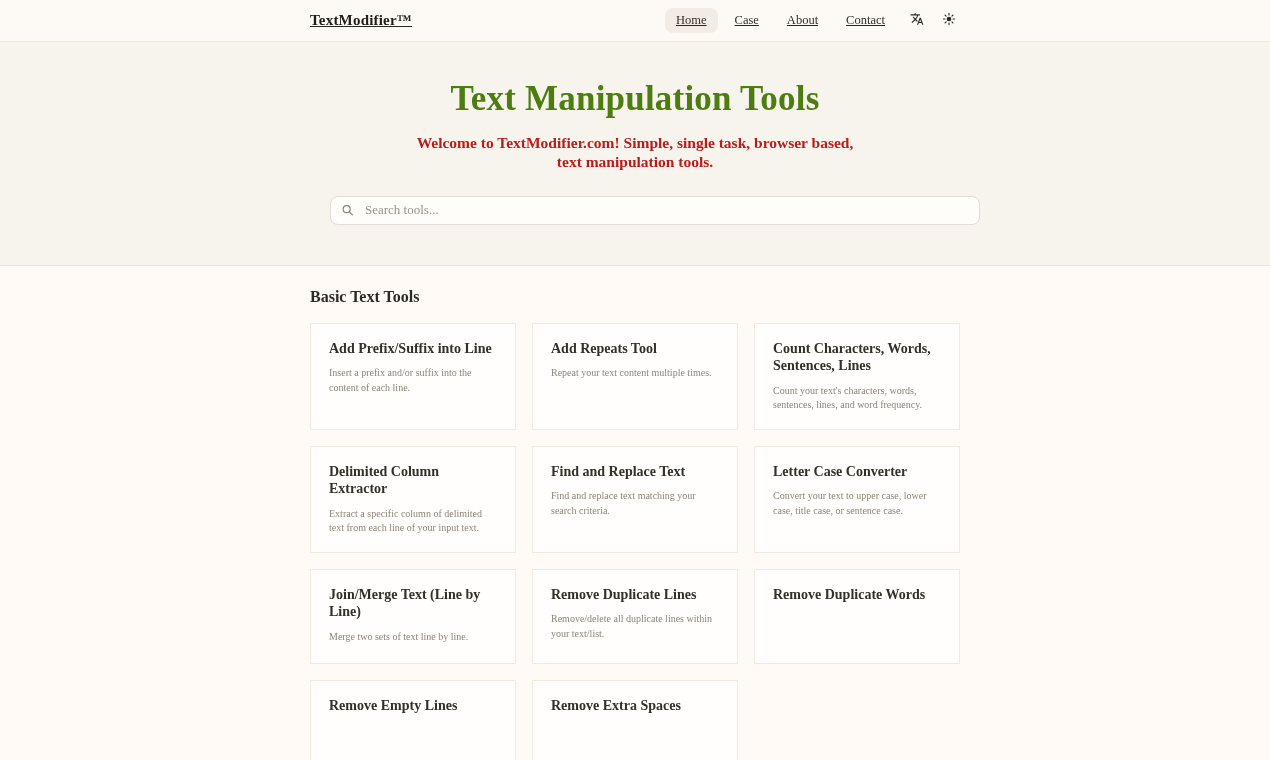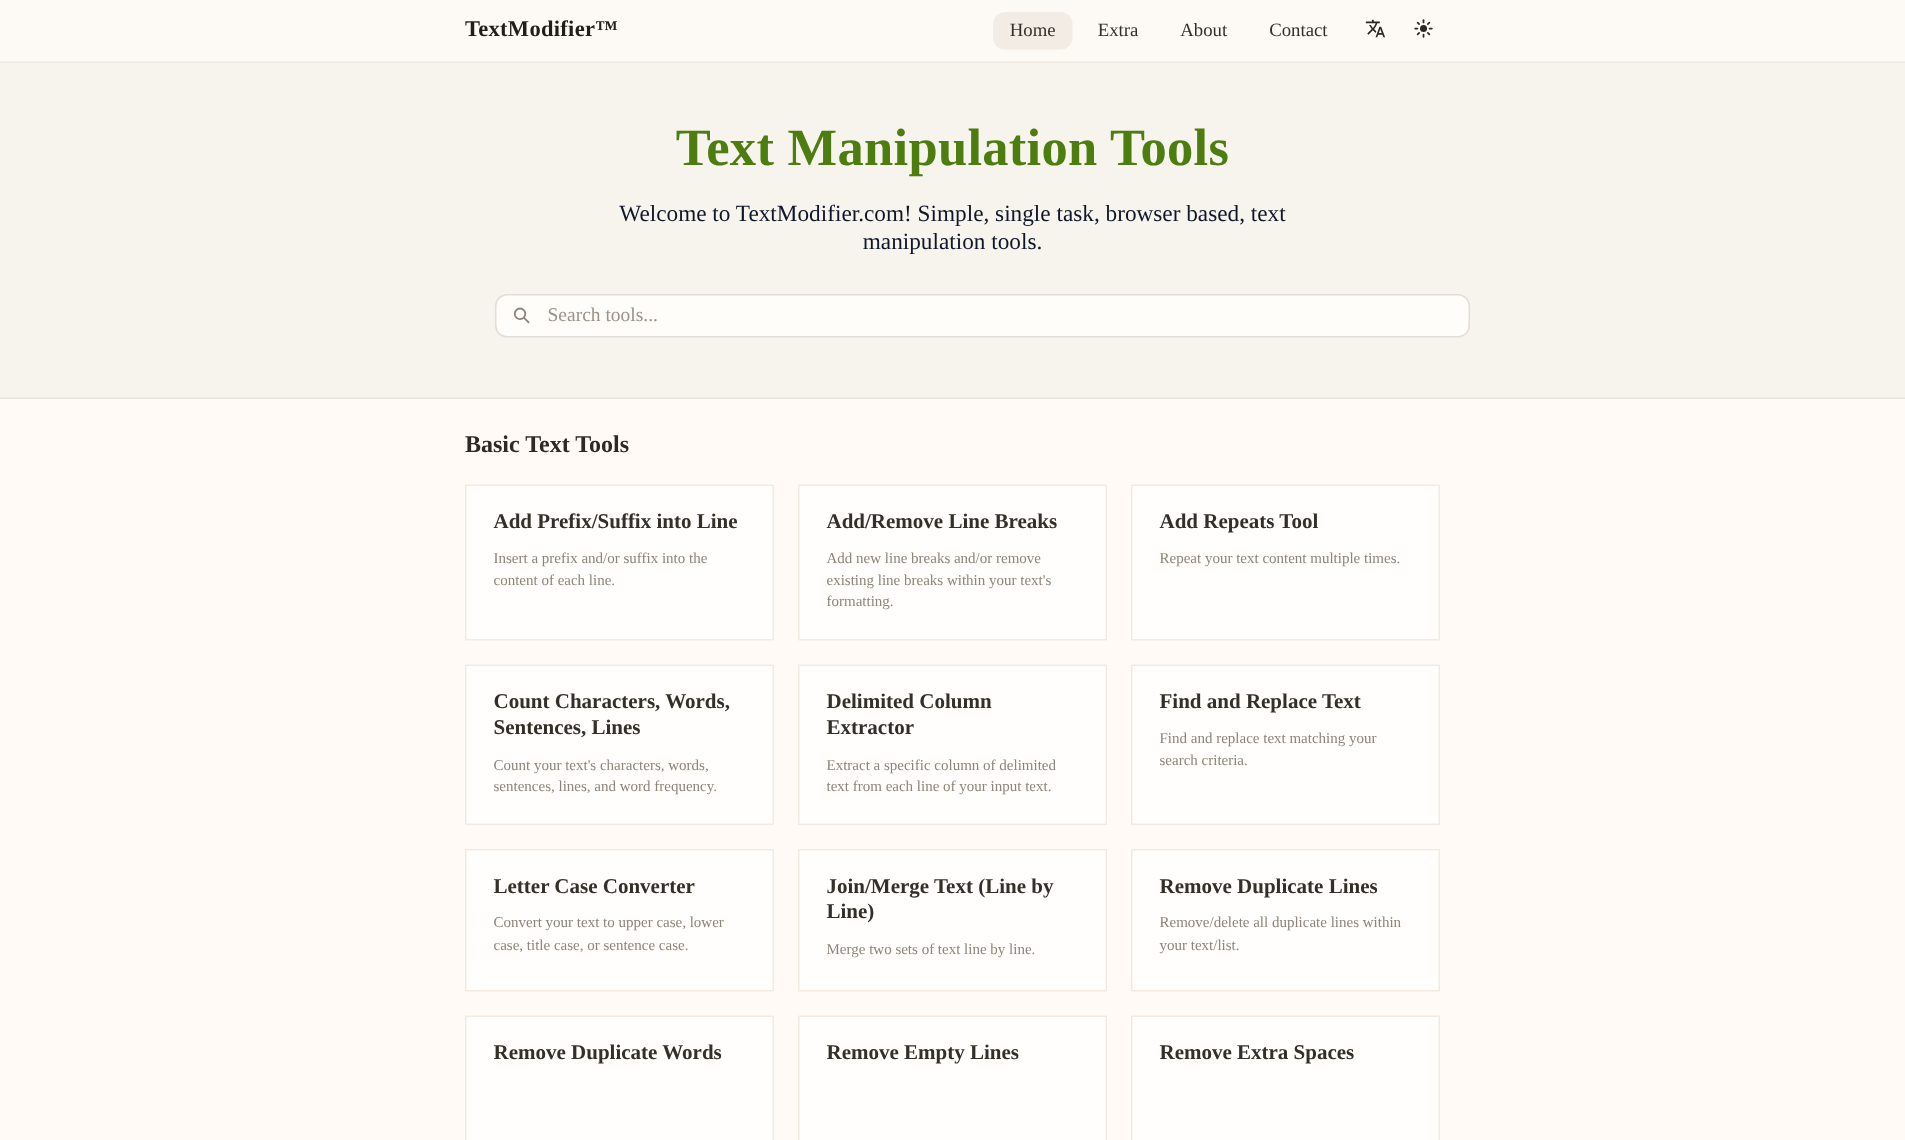--- a/index.html
+++ b/index.html
@@ -8,20 +8,21 @@
     font-family: "Liberation Serif", "DejaVu Serif", serif;
     background: #fffaf5;
     color: #2a2620;
   }
   .container { width: 650px; margin: 0 auto; }
 
   
   .header {
     height: 42px; background: #fdfaf5;
     border-bottom: 1px solid #eee8e0;
+    text-decoration: underline;
   }
   .header .container {
     height: 100%; display: flex; align-items: center; justify-content: space-between;
   }
   .brand { font-size: 15px; font-weight: 700; color: #211d18; letter-spacing: 0.2px; cursor: pointer; }
   .nav { display: flex; align-items: flex-start; gap: 6px; }
   .nav-link {
     font-size: 12.5px; color: #33302a; padding: 5px 11px; border-radius: 8px;
     cursor: pointer; text-decoration: none; background: transparent; border: none;
     font-family: inherit;
@@ -39,21 +40,21 @@
     border-bottom: 1px solid #e9e3da;
     padding: 36px 0 40px 0;
     text-align: center;
   }
   .hero-title {
     font-size: 35px; font-weight: 700; color: #4d7c0f; letter-spacing: 0.2px;
     line-height: 1.2;
   }
   .hero-subtitle {
     margin: 13px auto 1px auto; max-width: 460px;
-    font-size: 15.5px; line-height: 1.25; color: #0f172a;
+    font-size: 15.5px; line-height: 1.25; color: #b91c1c; font-weight: bold;
   }
   .search-wrap { position: relative; margin-top: 24px; margin-left: 20px; }
   .search-input {
     width: 650px; height: 29px;
     border: 1px solid #e4ddd3; border-radius: 8px; background: #fffdfa;
     padding: 0 12px 0 34px; font-size: 13px; color: #3a352e;
     font-family: inherit; outline: none; display: block;
   }
   .search-input::placeholder { color: #9b9288; }
   .search-icon {
@@ -80,21 +81,21 @@
   }
 </style>
 </head>
 <body>
 
 <header class="header">
   <div class="container">
     <div class="brand">TextModifier™</div>
     <nav class="nav">
       <button class="nav-link active">Home</button>
-      <button class="nav-link">Extra</button>
+      <button class="nav-link">Case</button>
       <button class="nav-link">About</button>
       <button class="nav-link">Contact</button>
       <button class="icon-btn">
         <span style="display:flex;">
           <svg width="14" height="14" viewBox="0 0 24 24" fill="currentColor">
               <path d="M12.87 15.07l-2.54-2.51.03-.03c1.74-1.94 2.98-4.17 3.71-6.53H17V4h-7V2H8v2H1v1.99h11.17C11.5 7.92 10.44 9.75 9 11.35 8.07 10.32 7.3 9.19 6.69 8h-2c.73 1.63 1.73 3.17 2.98 4.56l-5.09 5.02L4 19l5-5 3.11 3.11.76-2.04zM18.5 10h-2L12 22h2l1.12-3h4.75L21 22h2l-4.5-12zm-2.62 7l1.62-4.33L19.12 17h-3.24z"></path>
             </svg>
         </span>
       </button>
       <button class="icon-btn">
@@ -135,24 +136,20 @@
 <main class="main">
   <div class="container">
     <h2 class="section-heading">Basic Text Tools</h2>
     <div class="tools-grid">
 
       <div class="tool-card">
         <div class="tool-title">Add Prefix/Suffix into Line</div>
         <div class="tool-desc">Insert a prefix and/or suffix into the content of each line.</div>
       </div>
       <div class="tool-card">
-        <div class="tool-title">Add/Remove Line Breaks</div>
-        <div class="tool-desc">Add new line breaks and/or remove existing line breaks within your text's formatting.</div>
-      </div>
-      <div class="tool-card">
         <div class="tool-title">Add Repeats Tool</div>
         <div class="tool-desc">Repeat your text content multiple times.</div>
       </div>
 
       <div class="tool-card">
         <div class="tool-title">Count Characters, Words, Sentences, Lines</div>
         <div class="tool-desc">Count your text's characters, words, sentences, lines, and word frequency.</div>
       </div>
       <div class="tool-card">
         <div class="tool-title">Delimited Column Extractor</div>

